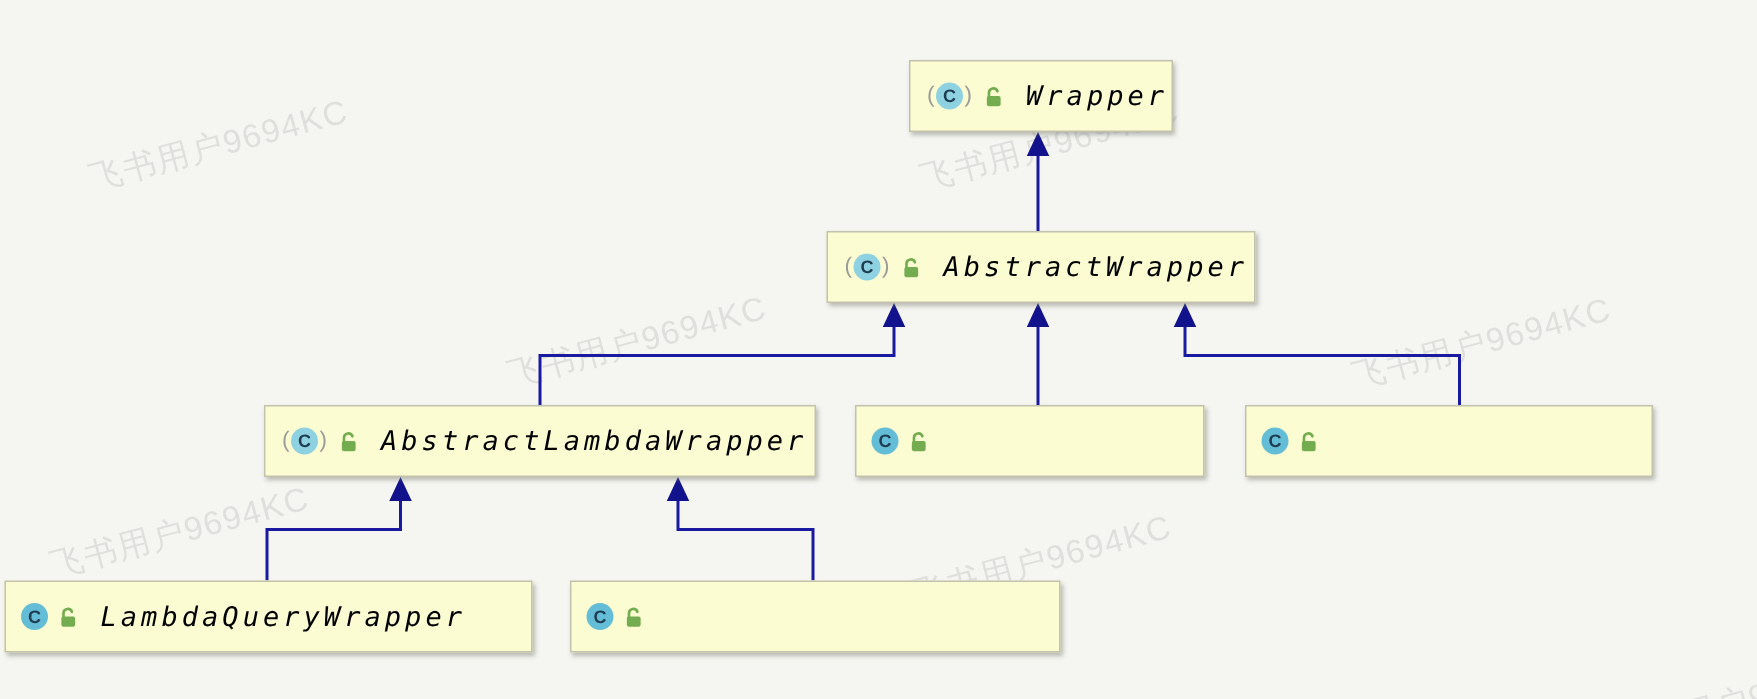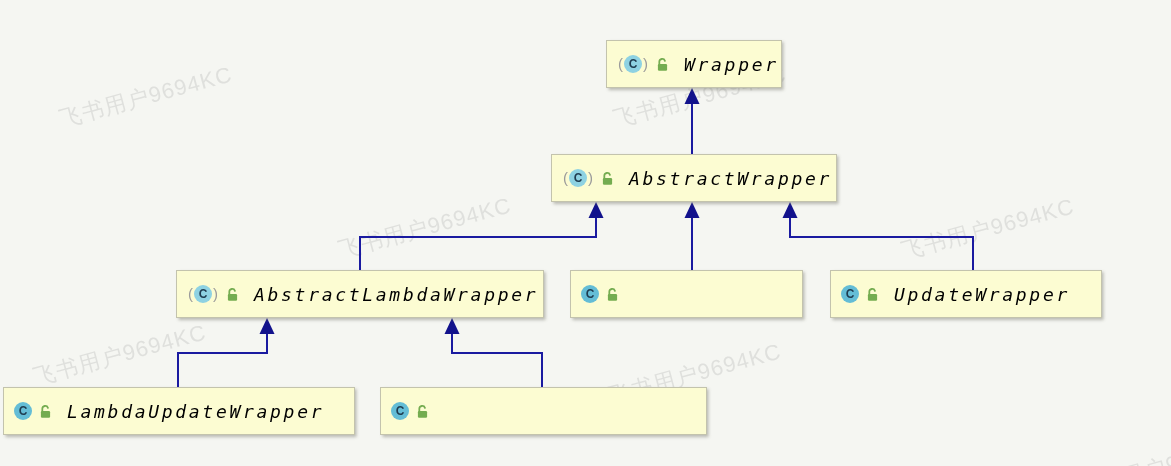--- a/index.html
+++ b/index.html
@@ -133,31 +133,30 @@
       </svg>
     </div>
     <div class="node" style="left: 830px; top: 270px; width: 272px; height: 48px;">
       <span class="cicon">
         <span class="circ">C</span>
       </span>
       <svg class="lock" width="15" height="15" viewBox="0 0 16 16">
         <path d="M4.6 8 L4.6 5.1 A3.1 3.1 0 0 1 10.6 4.1" fill="none" stroke="#74ac50" stroke-width="1.9" stroke-linecap="round"></path>
         <rect x="3.1" y="7.5" width="9.8" height="7.2" rx="1.3" fill="#74ac50"></rect>
       </svg>
-      <span class="node-label">UpdateWrapper</span>
     </div>
     <div class="node" style="left: 3px; top: 387px; width: 352px; height: 48px;">
       <span class="cicon">
         <span class="circ">C</span>
       </span>
       <svg class="lock" width="15" height="15" viewBox="0 0 16 16">
         <path d="M4.6 8 L4.6 5.1 A3.1 3.1 0 0 1 10.6 4.1" fill="none" stroke="#74ac50" stroke-width="1.9" stroke-linecap="round"></path>
         <rect x="3.1" y="7.5" width="9.8" height="7.2" rx="1.3" fill="#74ac50"></rect>
       </svg>
-      <span class="node-label">LambdaUpdateWrapper</span>
+      <span class="node-label">LambdaQueryWrapper</span>
     </div>
     <div class="node" style="left: 380px; top: 387px; width: 327px; height: 48px;">
       <span class="cicon">
         <span class="circ">C</span>
       </span>
       <svg class="lock" width="15" height="15" viewBox="0 0 16 16">
         <path d="M4.6 8 L4.6 5.1 A3.1 3.1 0 0 1 10.6 4.1" fill="none" stroke="#74ac50" stroke-width="1.9" stroke-linecap="round"></path>
         <rect x="3.1" y="7.5" width="9.8" height="7.2" rx="1.3" fill="#74ac50"></rect>
       </svg>
     </div>

